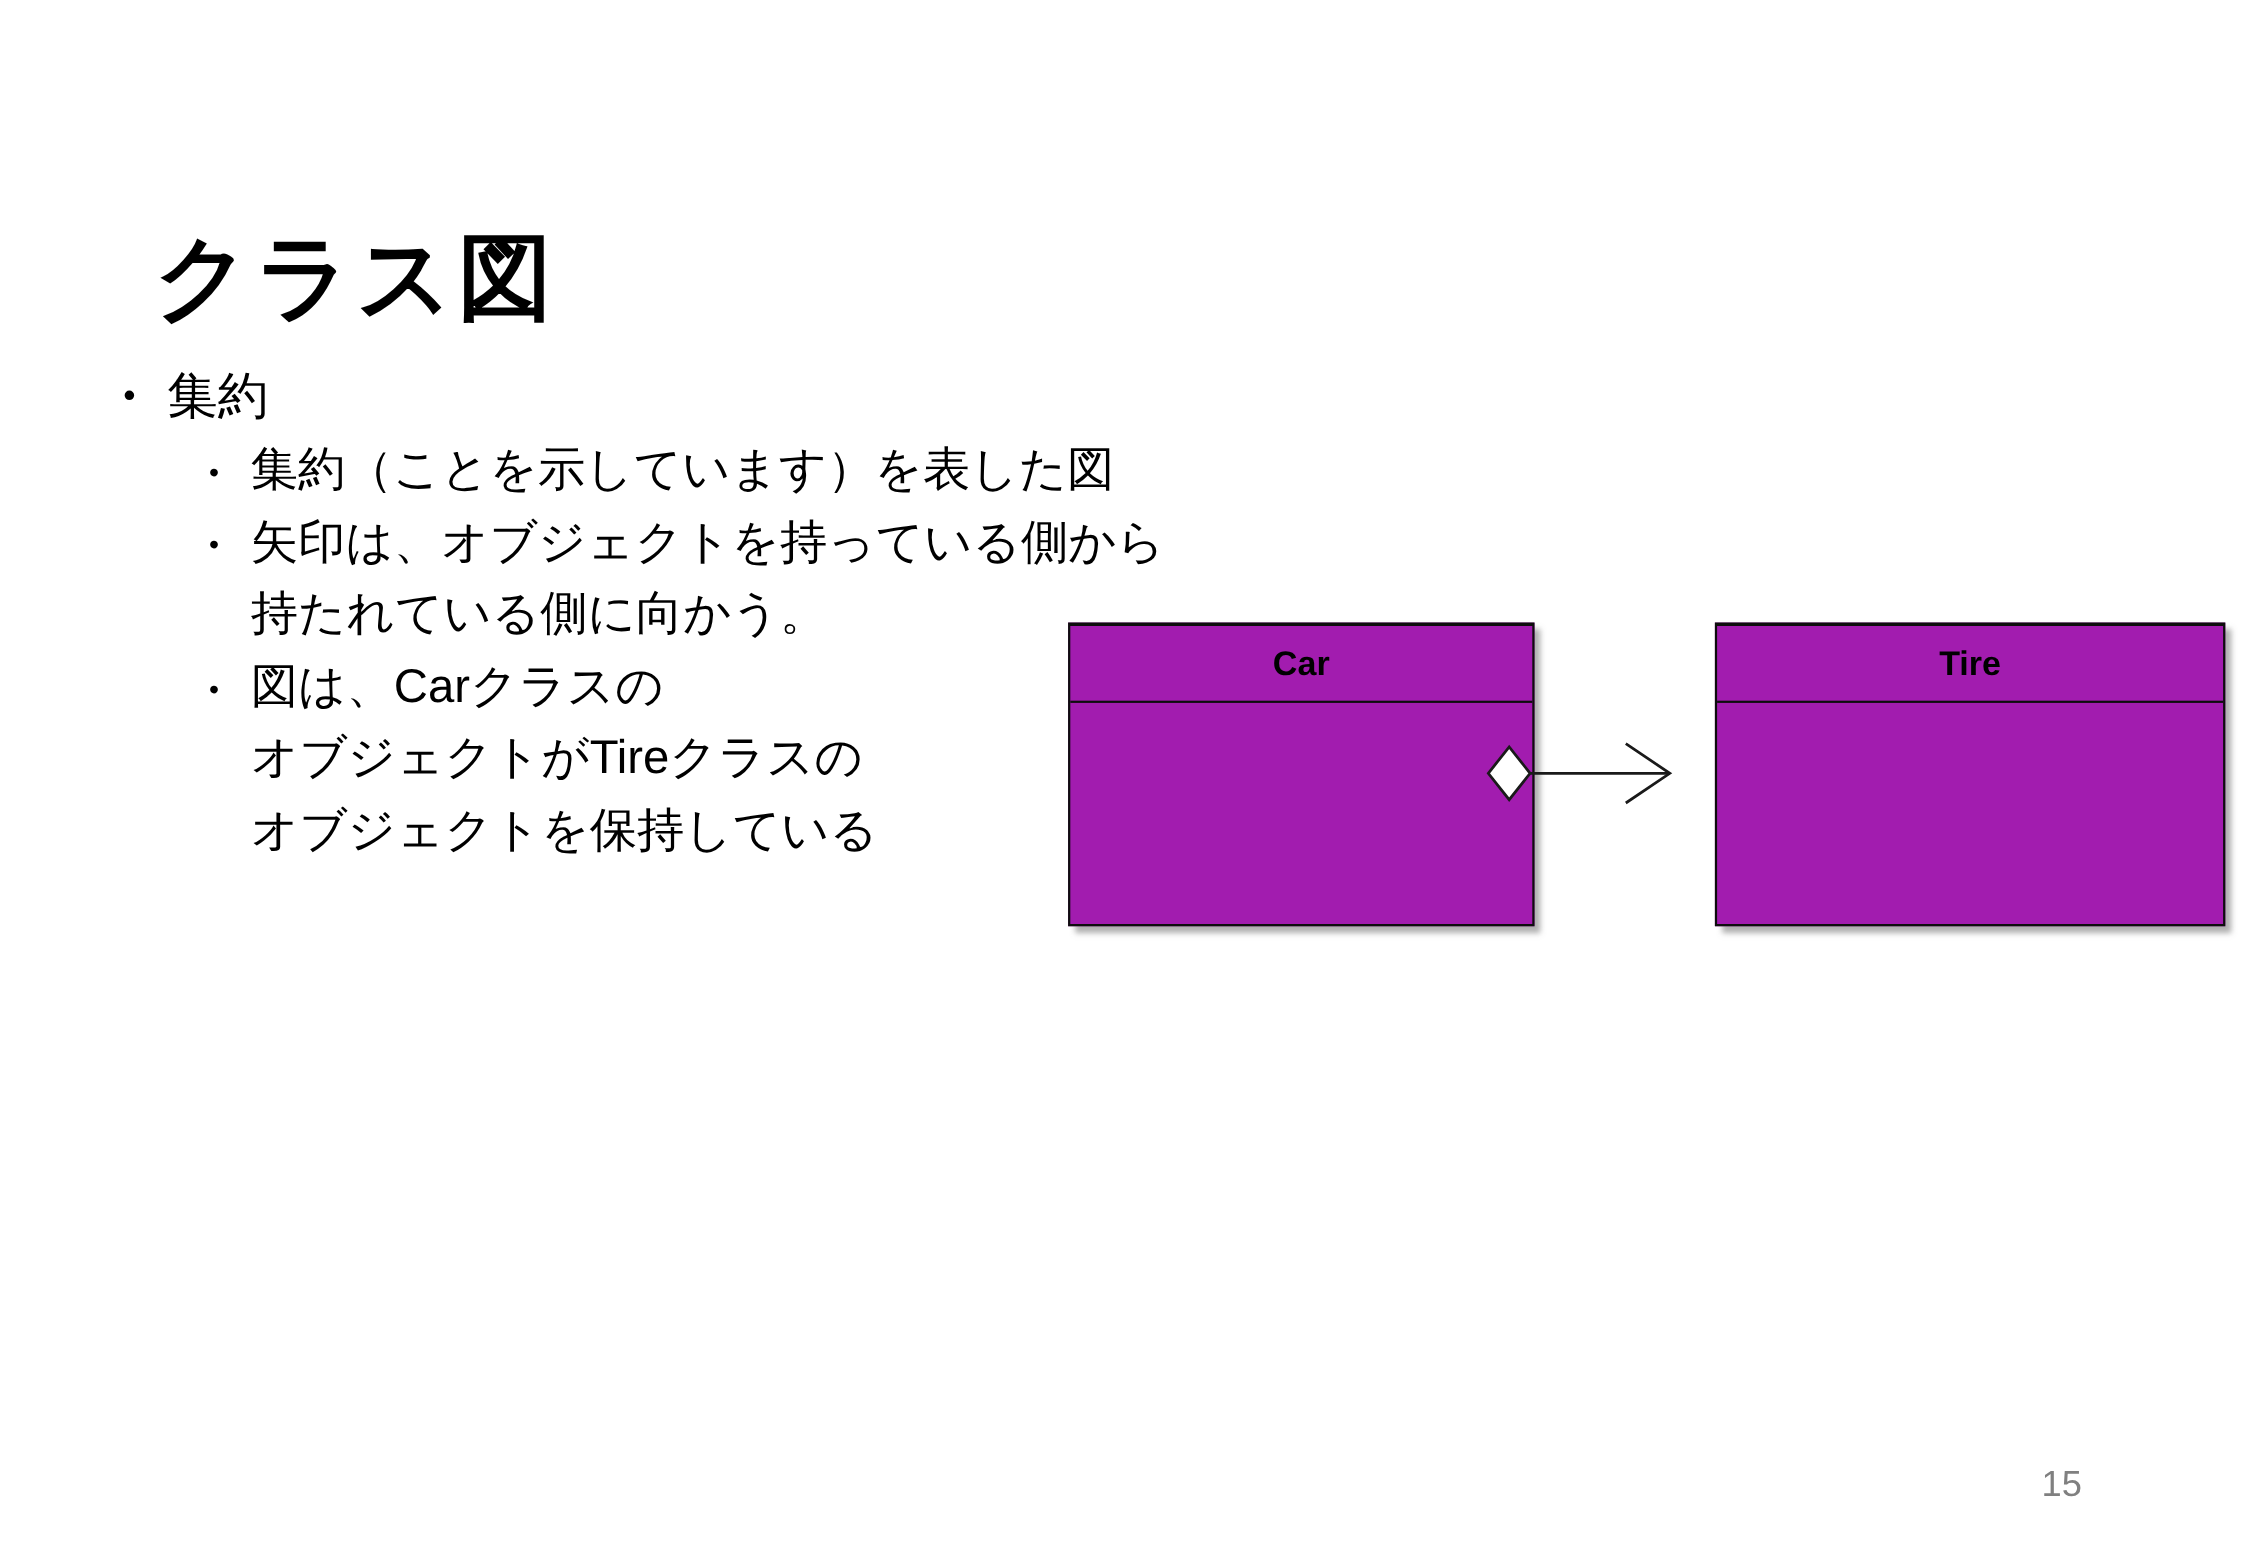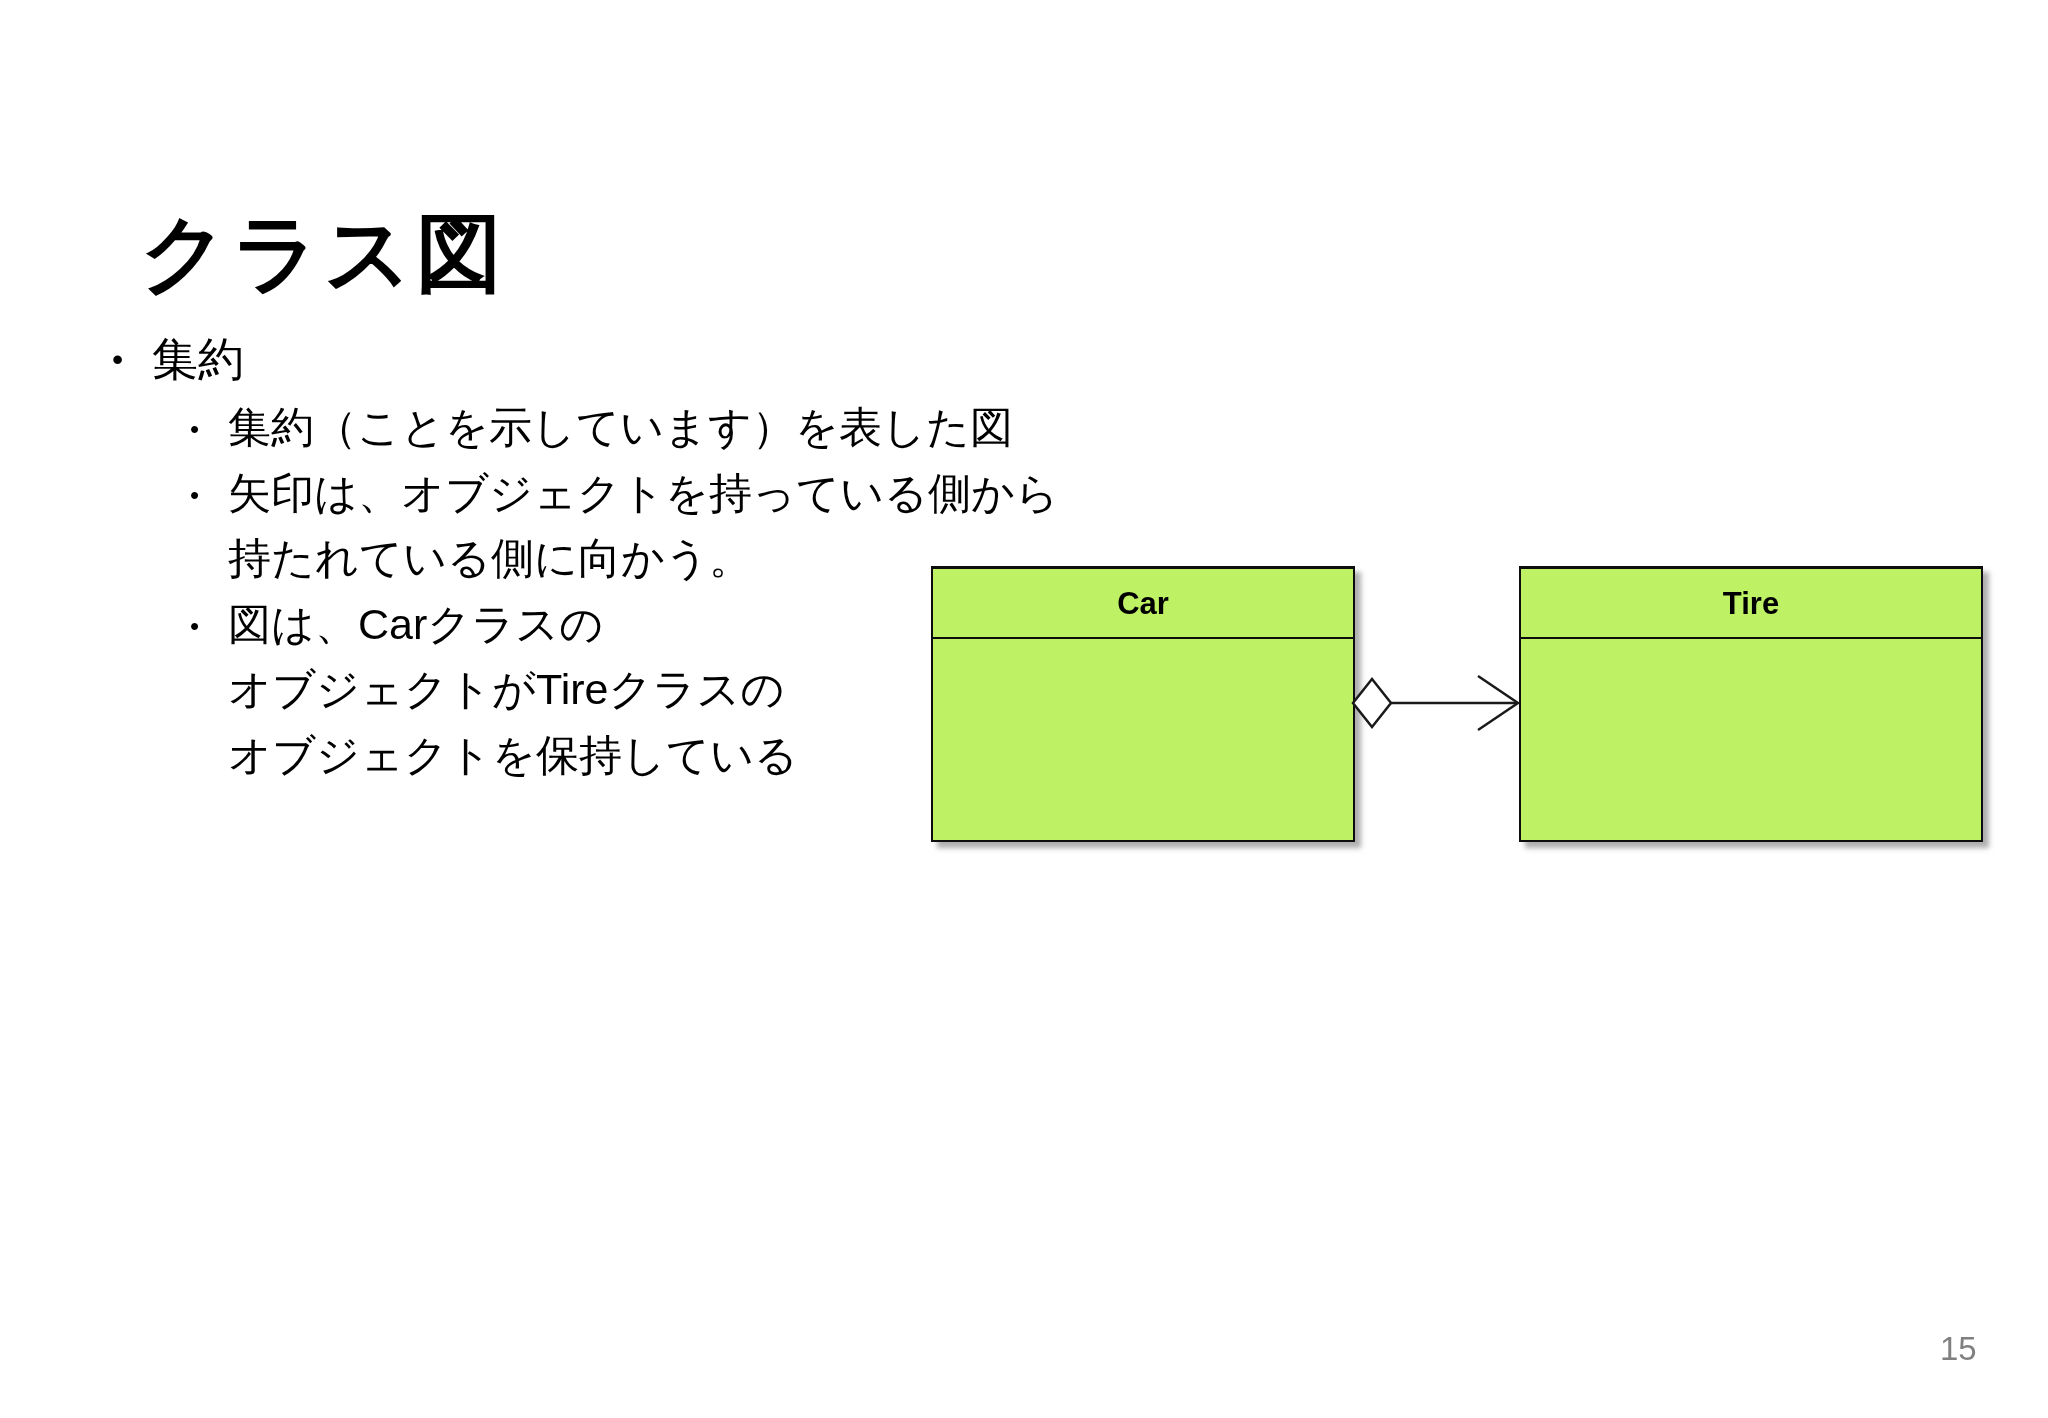--- a/index.html
+++ b/index.html
@@ -40,41 +40,42 @@
   .b2-line .marker {
     width: 42px; flex: none;
     font-size: 26px; line-height: 50px;
     padding-left: 4px;
   }
   .b2-line.cont .marker { visibility: hidden; }
 
   
   .uml-box {
     position: absolute;
-    background: #bef264;
+    background: #a21caf;
     border: 2px solid #0d0d0d;
     border-top-width: 3px;
     box-shadow: 6px 6px 5px rgba(110,110,110,0.55);
+    margin-left: 40px;
   }
   .uml-box .uml-title {
     height: 70px;
     border-bottom: 2px solid #0d0d0d;
     display: flex; align-items: center; justify-content: center;
     font-weight: bold; font-size: 31px; line-height: 1;
     font-family: "Liberation Sans", "DejaVu Sans", sans-serif;
   }
   .uml-box .uml-body { height: calc(100% - 70px); }
 
   #car-box  { left: 931px;  top: 566px; width: 424px; height: 276px; }
   #tire-box { left: 1519px; top: 566px; width: 464px; height: 276px; }
 
   .connector { position: absolute; left: 1351px; top: 672px; width: 172px; height: 62px; }
 
   .page-number {
-    position: absolute; left: 1940px; top: 1332px;
+    position: absolute; left: 1856px; top: 1332px;
     font-size: 33px; line-height: 1; color: #808080;
   }
 </style>
 </head>
 <body>
 
 <div class="slide">
 
   <h1 class="slide-title">クラス図</h1>
 

